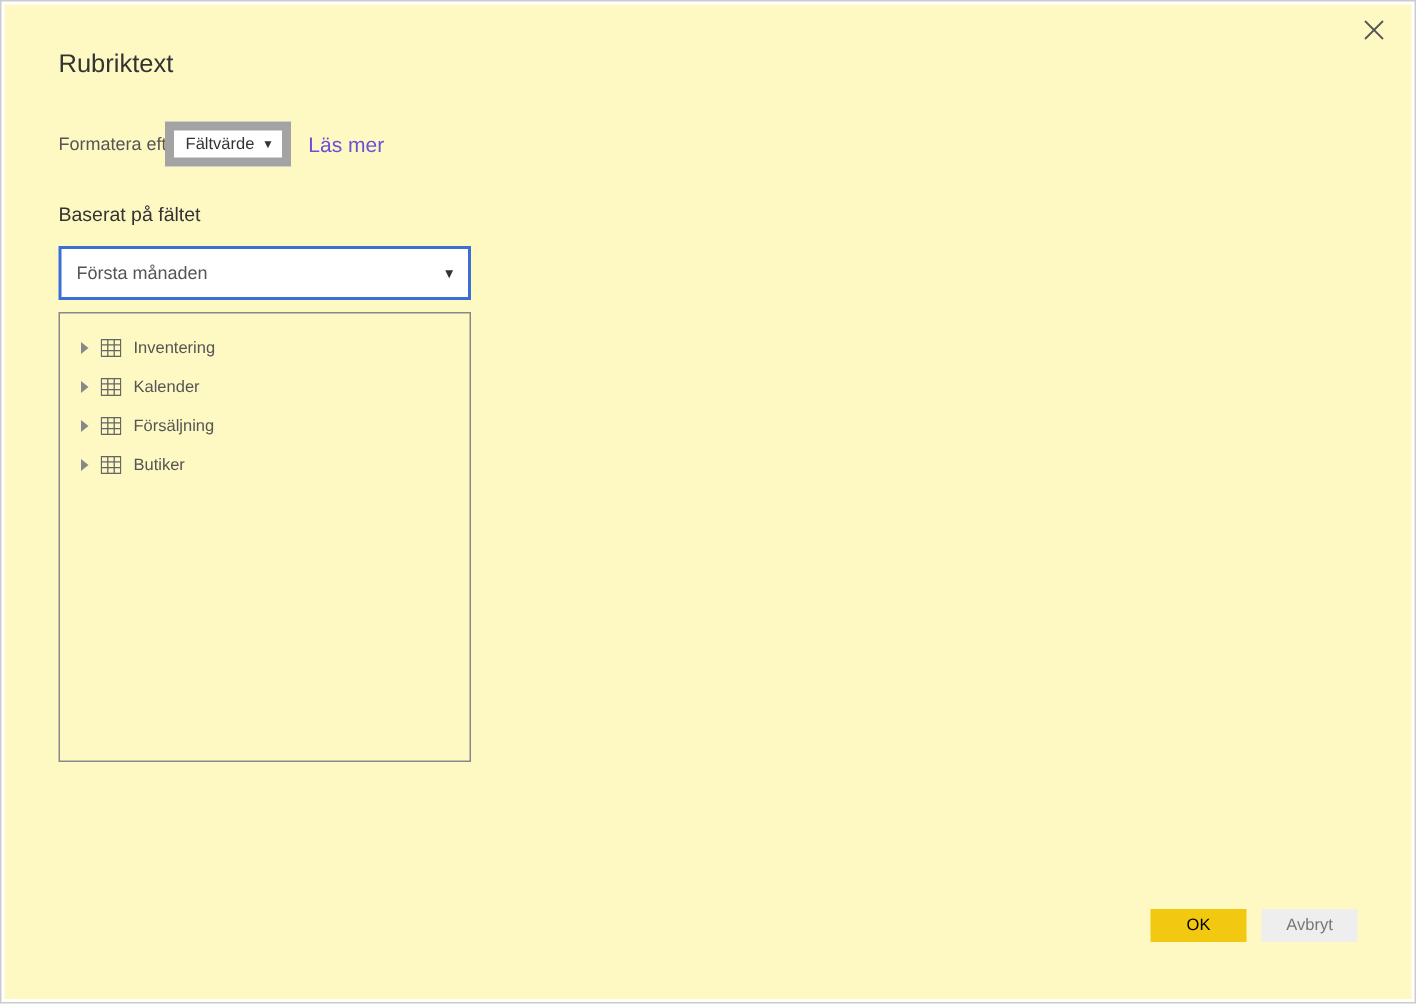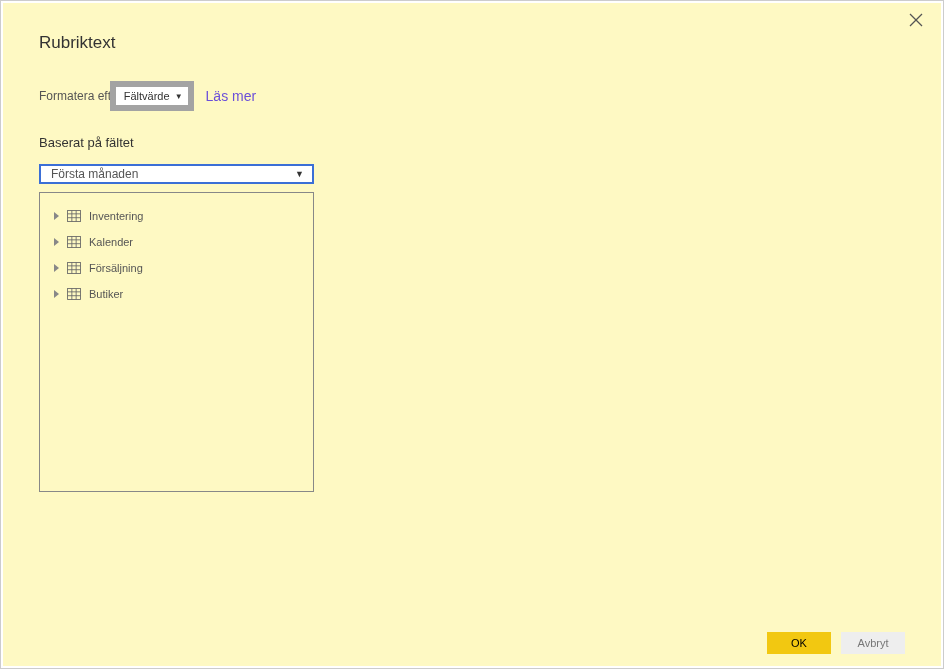--- a/index.html
+++ b/index.html
@@ -79,21 +79,21 @@
       margin-bottom: 14px;
     }
     .select-main {
       border: 2px solid #3b6fd6;
       background: #fff;
       padding: 6px 10px;
       font-size: 12px;
       color: #555;
       position: relative;
       cursor: pointer;
-      height: 20px;
+      height: 36px;
       display:flex; align-items:center;
     }
     .select-main::after {
       content: "▼";
       position: absolute;
       right: 8px;
       top: 50%;
       transform: translateY(-50%);
       font-size: 9px;
       color: #333;
@@ -151,21 +151,21 @@
     }
     .expand-icon {
       width: 0; height: 0;
       border-top: 4px solid transparent;
       border-bottom: 4px solid transparent;
       border-left: 5px solid #888;
     }
     .table-icon svg { width: 14px; height: 12px; color:#666; display:block; }
     .footer {
       position: absolute;
-      bottom: 12px;
+      bottom: 38px;
       right: 36px;
       display: flex;
       gap: 10px;
     }
     .btn {
       min-width: 64px;
       padding: 5px 14px;
       font-size: 11px;
       text-align: center;
       cursor: pointer;

